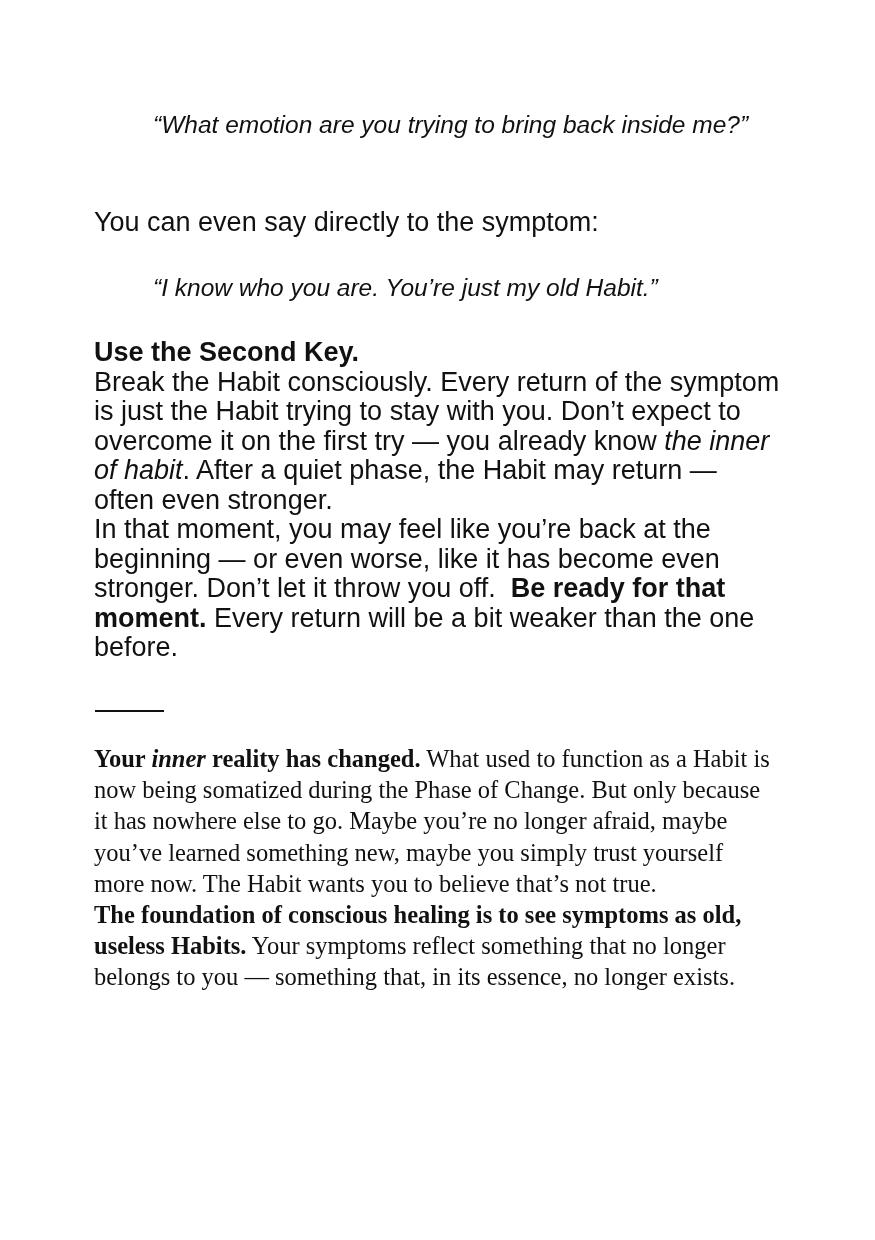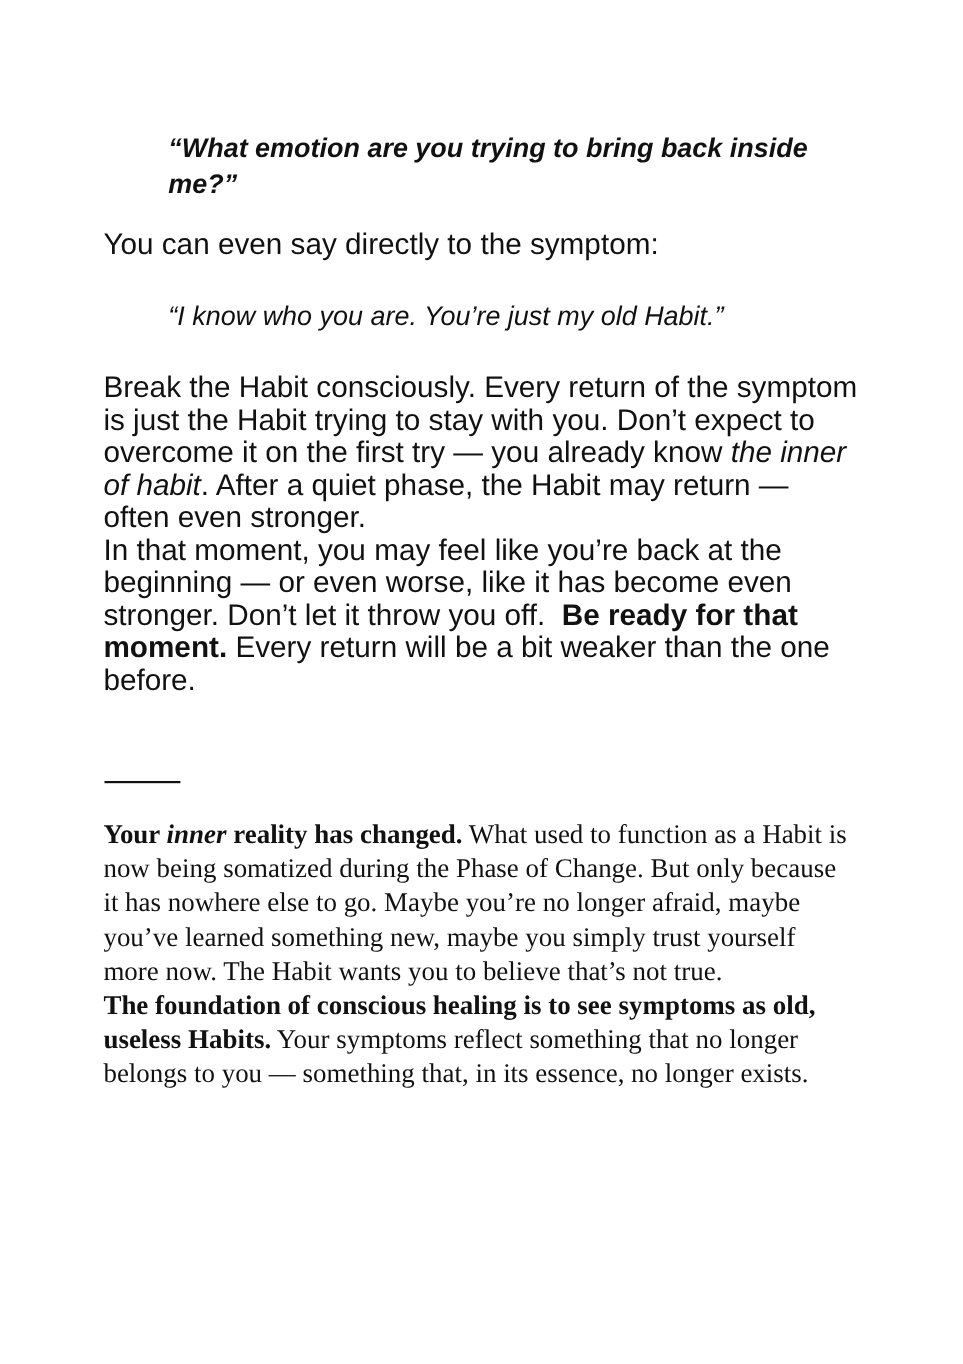--- a/index.html
+++ b/index.html
@@ -8,27 +8,28 @@
   .blk { position: absolute; left: 94px; margin: 0; }
   .quote { font-style: italic; font-size: 24.5px; line-height: 32px; left: 153px; }
   .body1 { font-size: 27px; line-height: 29.5px; width: 700px; }
   .body2 { font-size: 24.5px; line-height: 31.2px; width: 700px; font-family: Liberation Serif, serif; }
   b { font-weight: bold; }
   .divider { position: absolute; left: 95px; top: 710px; width: 69px; height: 2px; background: #111; }
 </style>
 </head>
 <body>
 
-<p class="blk quote" style="top:120px; width:620px;font-weight:bold;">“What emotion are you trying to bring back inside me?”</p>
+<p class="blk quote" style="top:109px; width:620px;">“What emotion are you trying to bring back inside me?”</p>
 
 <p class="blk body1" style="top:208px;">You can even say directly to the symptom:</p>
 
 <p class="blk quote" style="top:272px; width:680px;">“I know who you are. You’re just my old Habit.”</p>
 
 <div class="blk body1" style="top:338px; width:690px;">
+  <div><b>Use the Second Key.</b></div>
   <div><span>Break the Habit consciously. Every return of the symptom is just the Habit trying to stay with you. Don’t expect to overcome it on the first try — you already know </span><i>the inner of habit</i><span>. After a quiet phase, the Habit may return — often even stronger.</span></div>
   <div><span>In that moment, you may feel like you’re back at the beginning — or even worse, like it has become even stronger. Don’t let it throw you off. &nbsp;</span><b>Be ready for that moment.</b><span> Every return will be a bit weaker than the one before.</span></div>
 </div>
 
 <div class="divider"></div>
 
 <div class="blk body2" style="top:743px; width:685px;">
   <div><b><span>Your </span><i>inner</i><span> reality has changed.</span></b><span> What used to function as a Habit is now being somatized during the Phase of Change. But only because it has nowhere else to go. Maybe you’re no longer afraid, maybe you’ve learned something new, maybe you simply trust yourself more now. The Habit wants you to believe that’s not true.</span></div>
   <div><b>The foundation of conscious healing is to see symptoms as old, useless Habits.</b><span> Your symptoms reflect something that no longer belongs to you — something that, in its essence, no longer exists.</span></div>
 </div>

